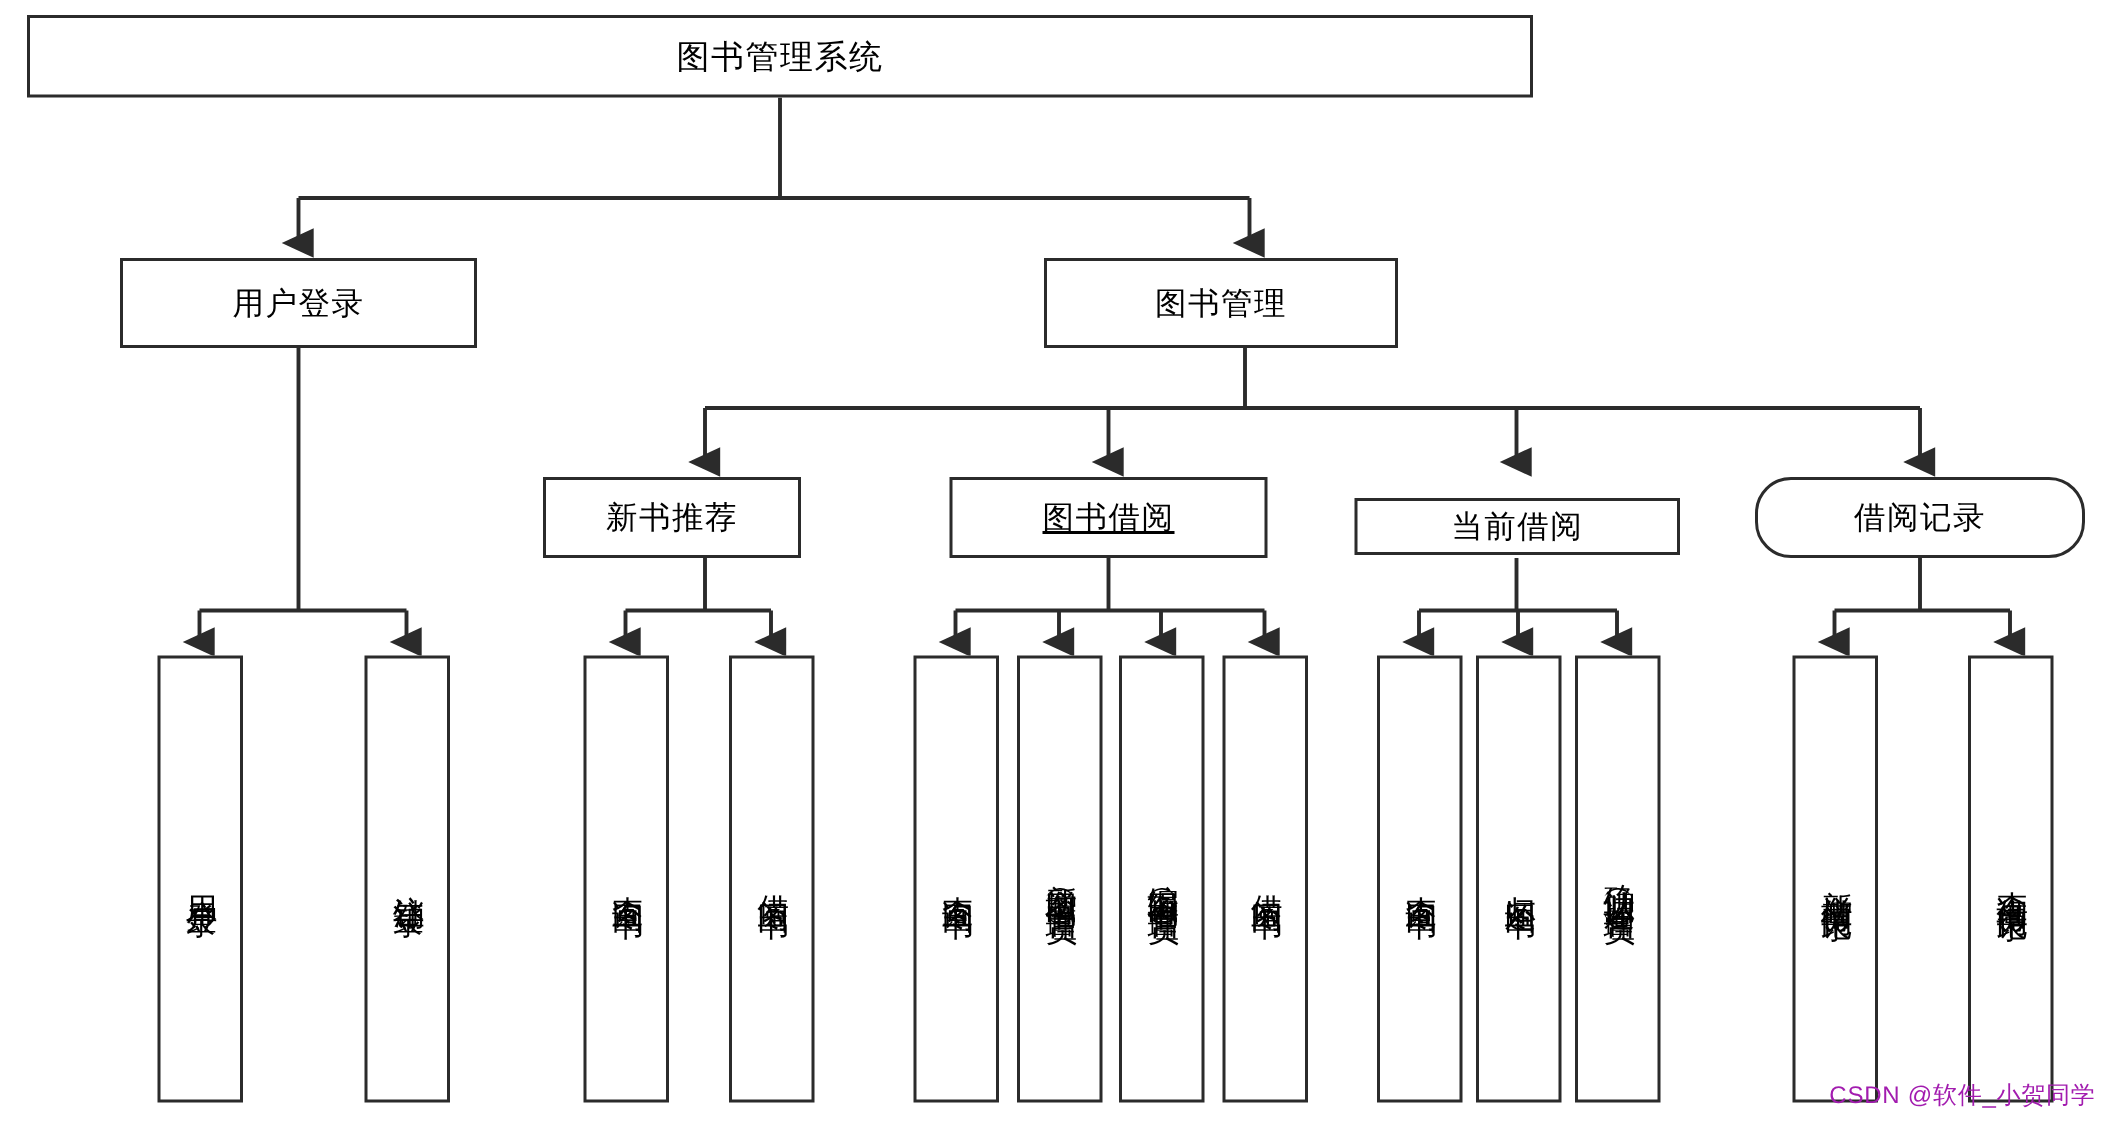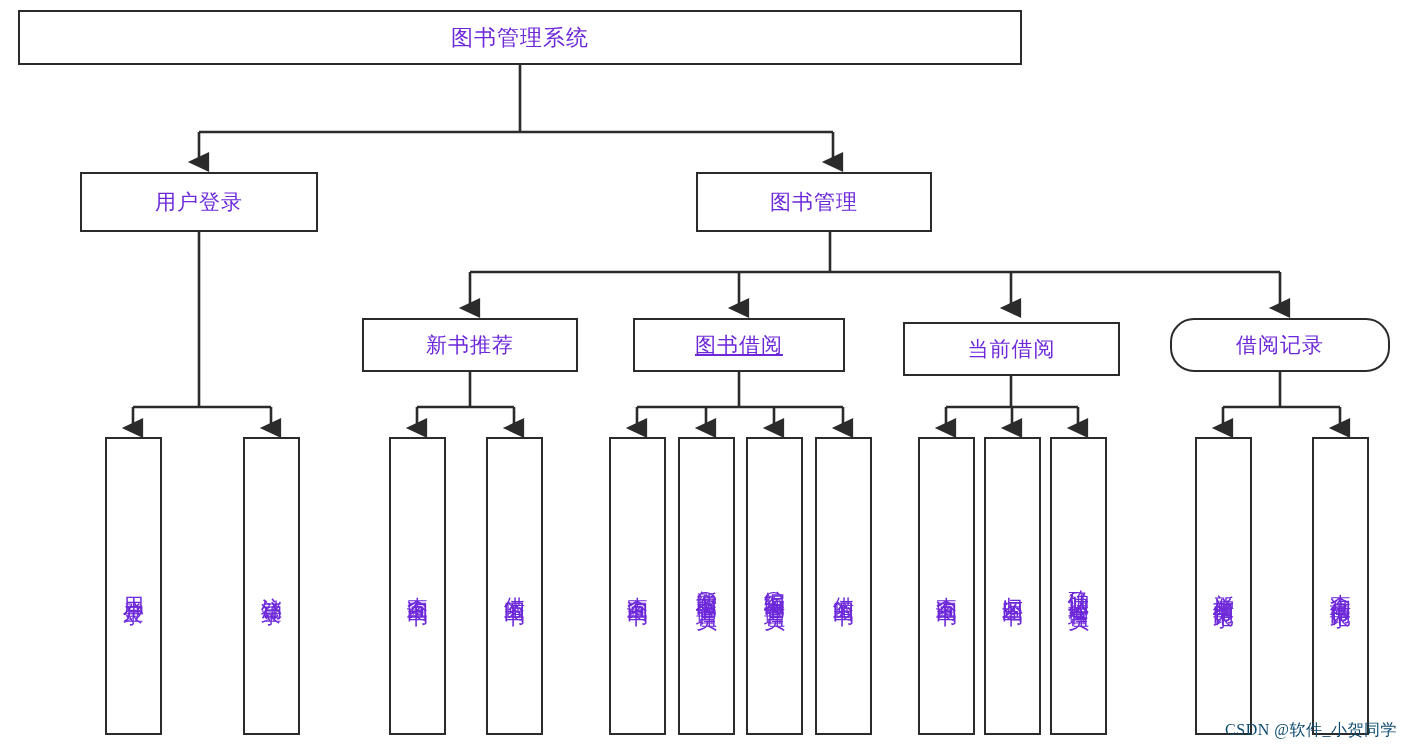--- a/index.html
+++ b/index.html
@@ -3,29 +3,29 @@
 <meta charset="utf-8">
 <style>
   html,body{margin:0;padding:0;}
   body{width:1405px;height:747px;background:#ffffff;
        font-family:"Liberation Sans","DejaVu Sans",sans-serif;overflow:hidden;}
   #canvas{position:relative;width:1405px;height:747px;}
   svg.edges{position:absolute;left:0;top:0;width:1405px;height:747px;}
 
   .node{position:absolute;box-sizing:border-box;background:#ffffff;
         border:2px solid #2b2b2b;display:flex;align-items:center;
-        justify-content:center;color:#6d28d9;}
+        justify-content:center;color:#000000;}
   .node.h{font-size:21px;letter-spacing:1px;}
   .node.v{writing-mode:vertical-rl;text-orientation:upright;
           font-size:21px;letter-spacing:3px;line-height:1.05;
           padding:6px 0;white-space:nowrap;}
   .node.root{font-size:22px;}
 
   .watermark{position:absolute;right:8px;bottom:6px;font-size:16px;
-             color:#0c4a6e;letter-spacing:0.5px;white-space:nowrap;font-family:Liberation Serif, serif;}
+             color:#a21caf;letter-spacing:0.5px;white-space:nowrap;}
 </style>
 </head>
 <body>
 
 <div id="canvas">
 
   <svg class="edges" viewBox="0 0 1405 747" xmlns="http://www.w3.org/2000/svg">
     <defs>
       <marker id="arrow" markerWidth="9" markerHeight="9" refX="4.2" refY="4.3" orient="auto" markerUnits="strokeWidth">
         <path d="M0.4,0.4 L8,0.4 L4.2,8.6 z" fill="#2b2b2b"></path>
@@ -73,23 +73,23 @@
       <path d="M1223,407 L1223,428" marker-end="url(#arrow)"></path>
       <path d="M1340,407 L1340,428" marker-end="url(#arrow)"></path>
     </g>
   </svg>
 
   <div class="node h root" style="left:18px;top:10px;width:1004px;height:55px;">图书管理系统</div>
 
   <div class="node h" style="left:80px;top:172px;width:238px;height:60px;">用户登录</div>
   <div class="node h" style="left:696px;top:172px;width:236px;height:60px;">图书管理</div>
 
-  <div class="node h" style="left:362px;top:318px;width:216px;height:54px;">新书推荐</div>
+  <div class="node h" style="left:362px;top:318px;width:172px;height:54px;">新书推荐</div>
   <div class="node h" style="left:633px;top:318px;width:212px;height:54px;text-decoration:underline;">图书借阅</div>
-  <div class="node h" style="left:903px;top:322px;width:217px;height:54px;">当前借阅</div>
+  <div class="node h" style="left:903px;top:332px;width:217px;height:38px;">当前借阅</div>
   <div class="node h" style="left:1170px;top:318px;width:220px;height:54px;border-radius:24px;">借阅记录</div>
 
   <div class="node v" style="left:105px;top:437px;width:57px;height:298px;">用户登录</div>
   <div class="node v" style="left:243px;top:437px;width:57px;height:298px;">注销登录</div>
 
   <div class="node v" style="left:389px;top:437px;width:57px;height:298px;">查询图书</div>
   <div class="node v" style="left:486px;top:437px;width:57px;height:298px;">借阅图书</div>
 
   <div class="node v" style="left:609px;top:437px;width:57px;height:298px;">查询图书</div>
   <div class="node v" style="left:678px;top:437px;width:57px;height:298px;">新增图书（管理员）</div>

